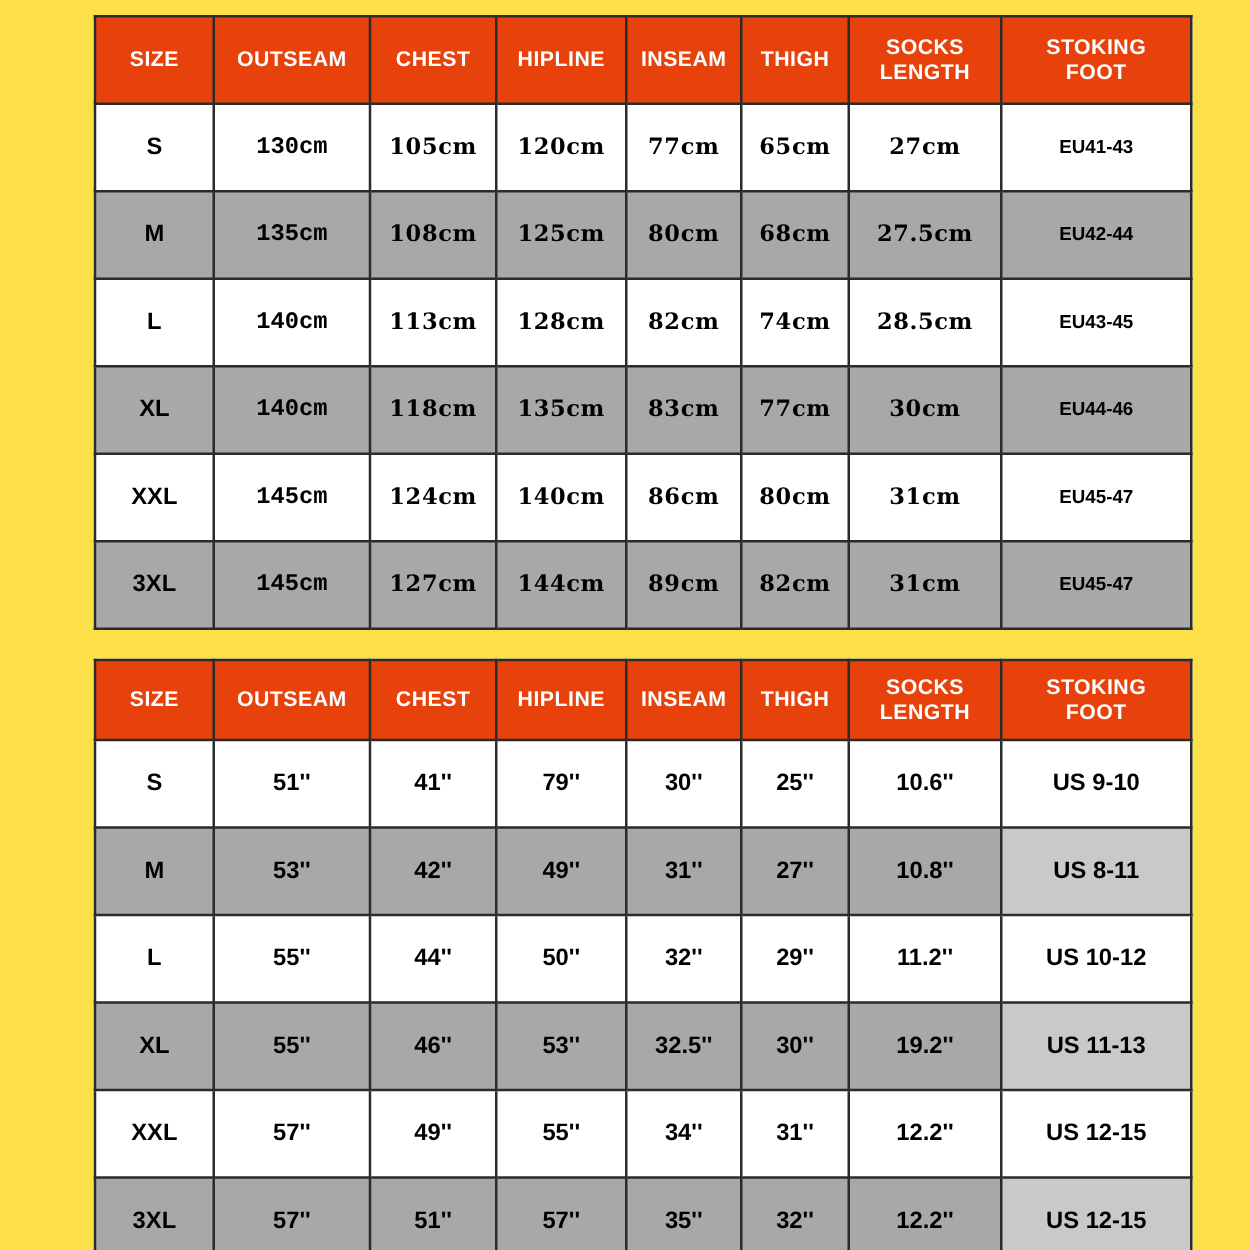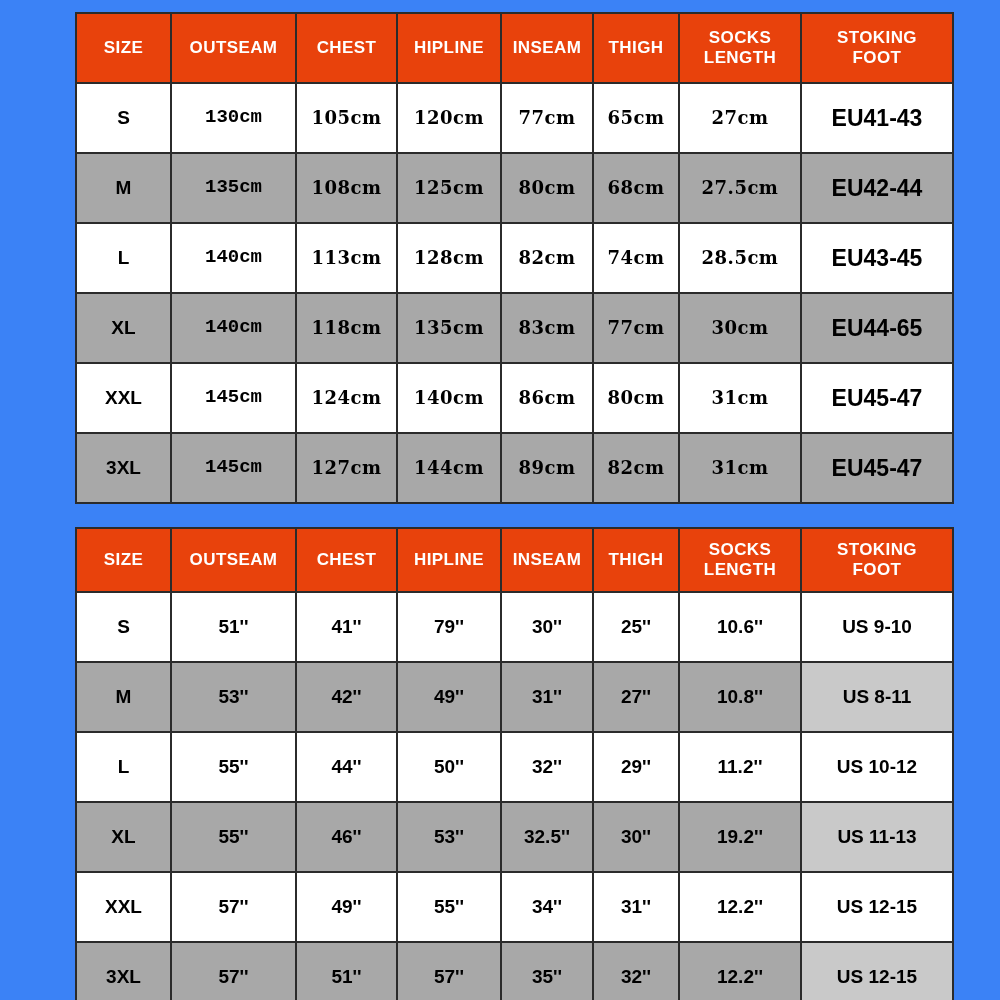--- a/index.html
+++ b/index.html
@@ -10,21 +10,21 @@
   body {
     width: 1000px;
     height: 1000px;
     font-family: "Liberation Sans", sans-serif;
     -webkit-font-smoothing: antialiased;
   }
   .page {
     position: relative;
     width: 1000px;
     height: 1000px;
-    background: #3b82f6;
+    background: #fde047;
     overflow: hidden;
   }
 
   
   .size-table {
     position: absolute;
     border-collapse: collapse;
     table-layout: fixed;
     background: #ffffff;
   }
@@ -63,21 +63,21 @@
   .size-table.imperial tbody tr.shaded td.col-foot { background: #c9c9c9; margin-left: 16px; }
 
   
   .metric td.col-size      { font-size: 19px; font-family: "Liberation Sans", sans-serif; }
   .metric td.col-outseam   { font-size: 19px; font-family: Liberation Mono, monospace; }
   .metric td.col-chest,
   .metric td.col-hipline,
   .metric td.col-inseam,
   .metric td.col-thigh,
   .metric td.col-socks     { font-size: 18px; font-family: "DejaVu Serif", serif; font-weight: bold; letter-spacing: 0.5px; }
-  .metric td.col-foot      { font-size: 23px; font-family: "Liberation Sans", sans-serif; }
+  .metric td.col-foot      { font-size: 15px; font-family: "Liberation Sans", sans-serif; }
 
   .imperial tbody td { font-size: 19px; font-family: "Liberation Sans", sans-serif; }
 
   
   col.c-size    { width: 95px; }
   col.c-outseam { width: 125px; }
   col.c-chest   { width: 101px; }
   col.c-hipline { width: 104px; }
   col.c-inseam  { width: 92px; }
   col.c-thigh   { width: 86px; }
@@ -144,21 +144,21 @@
           <td class="col-foot">EU43-45</td>
         </tr>
         <tr class="shaded">
           <td class="col-size">XL</td>
           <td class="col-outseam">140cm</td>
           <td class="col-chest">118cm</td>
           <td class="col-hipline">135cm</td>
           <td class="col-inseam">83cm</td>
           <td class="col-thigh">77cm</td>
           <td class="col-socks">30cm</td>
-          <td class="col-foot">EU44-65</td>
+          <td class="col-foot">EU44-46</td>
         </tr>
         <tr>
           <td class="col-size">XXL</td>
           <td class="col-outseam">145cm</td>
           <td class="col-chest">124cm</td>
           <td class="col-hipline">140cm</td>
           <td class="col-inseam">86cm</td>
           <td class="col-thigh">80cm</td>
           <td class="col-socks">31cm</td>
           <td class="col-foot">EU45-47</td>

